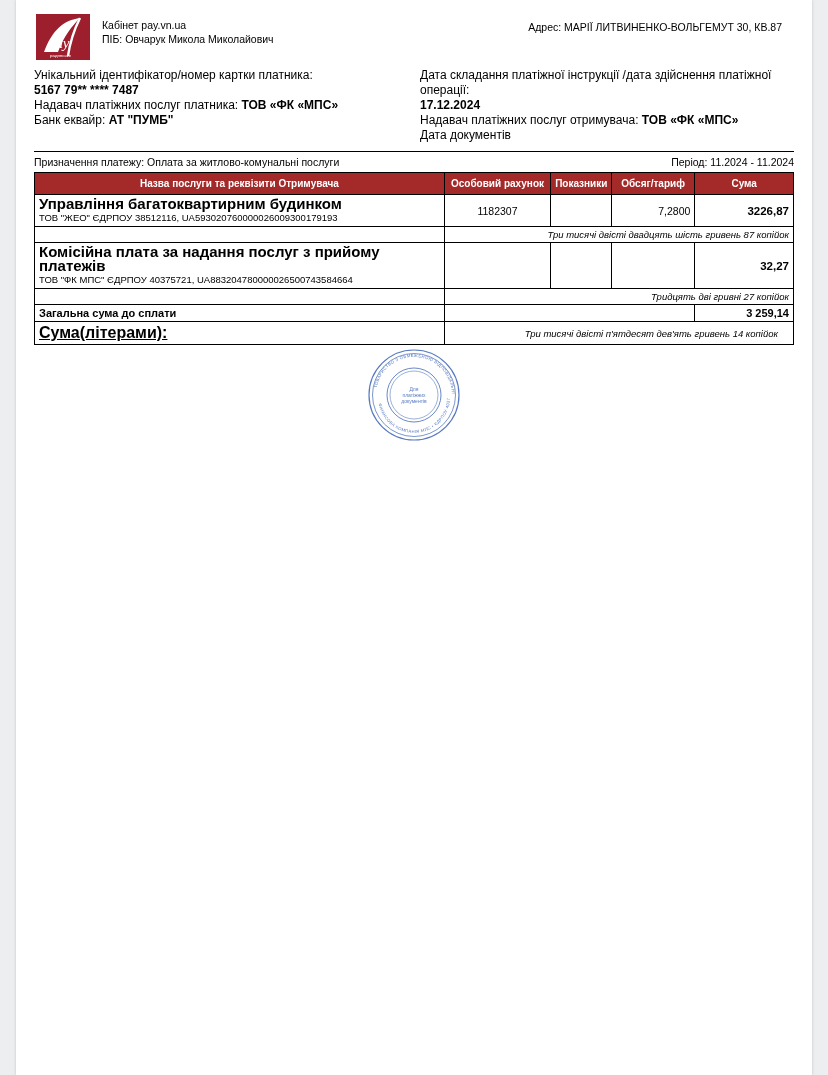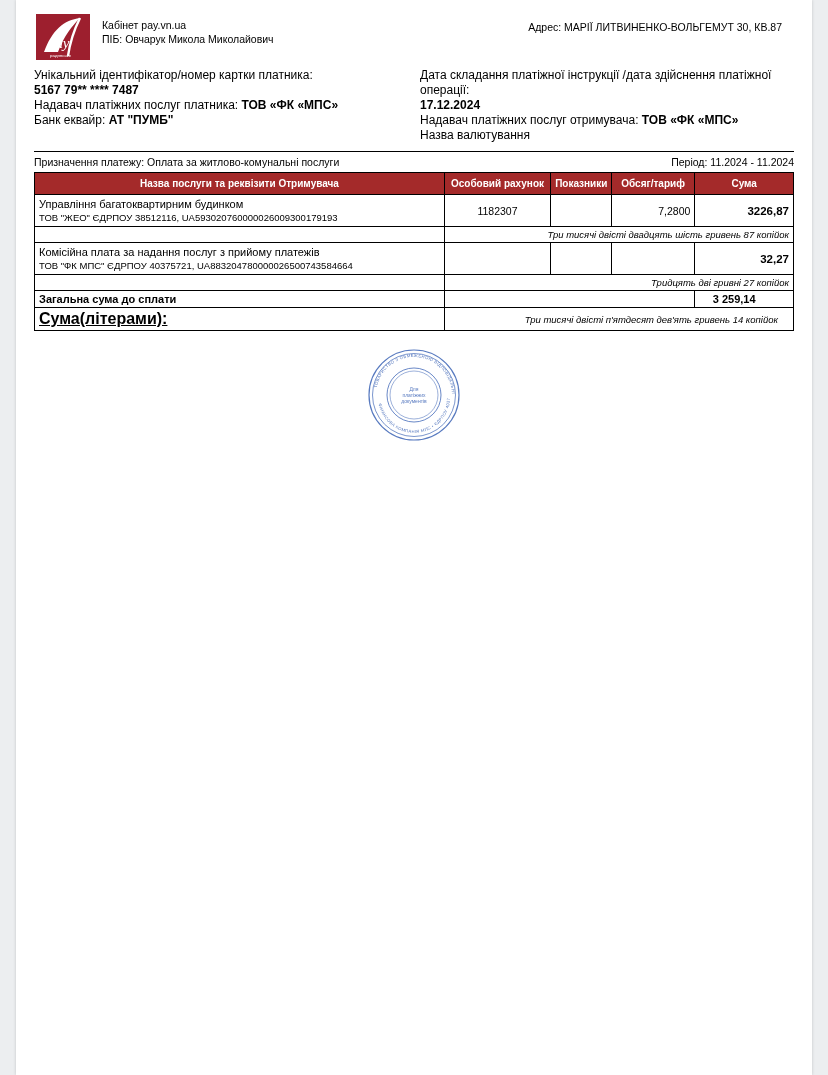--- a/index.html
+++ b/index.html
@@ -107,22 +107,22 @@
     font-size: 10px;
     font-weight: bold;
     text-align: center;
     height: 17px;
     padding: 3px 2px;
   }
   td.svc {
     padding: 4px 5px 5px 5px;
   }
   td.svc .svc-title {
-    font-weight: normal;
-    font-size: 11px;
+    font-weight: bold;
+    font-size: 15px;
     line-height: 14px;
   }
   td.svc .svc-sub {
     font-size: 9.5px;
     line-height: 13px;
   }
   td.c { text-align: center; }
   td.r { text-align: right; }
   td.sum {
     text-align: right;
@@ -135,22 +135,22 @@
     font-style: italic;
     font-size: 9.5px;
     padding-right: 6px;
     border-top: none;
   }
   tr.total td {
     font-weight: bold;
     font-size: 11px;
   }
   tr.total td.amount {
-    text-align: center;
-    padding-right: 24px;
+    text-align: right;
+    padding-right: 4px;
   }
   tr.letters td.lab {
     font-weight: bold;
     font-size: 16px;
     text-decoration: underline;
   }
   tr.letters td.val {
     text-align: right;
     font-style: italic;
     font-size: 9.5px;
@@ -224,21 +224,21 @@
         <div>
           <span>Банк еквайр: </span><span style="font-weight:bold">АТ "ПУМБ"</span>
         </div>
       </div>
       <div class="col right">
         <div>Дата складання платіжної інструкції /дата здійснення платіжної операції:</div>
         <div style="font-weight:bold">17.12.2024</div>
         <div>
           <span>Надавач платіжних послуг отримувача: </span><span style="font-weight:bold">ТОВ «ФК «МПС»</span>
         </div>
-        <div>Назва валютування</div>
+        <div>Дата документів</div>
       </div>
     </div>
 
     <div class="purpose-row">
       <div>Призначення платежу: Оплата за житлово-комунальні послуги</div>
       <div>Період: 11.2024 - 11.2024</div>
     </div>
 
     <table class="inv">
       <colgroup>

